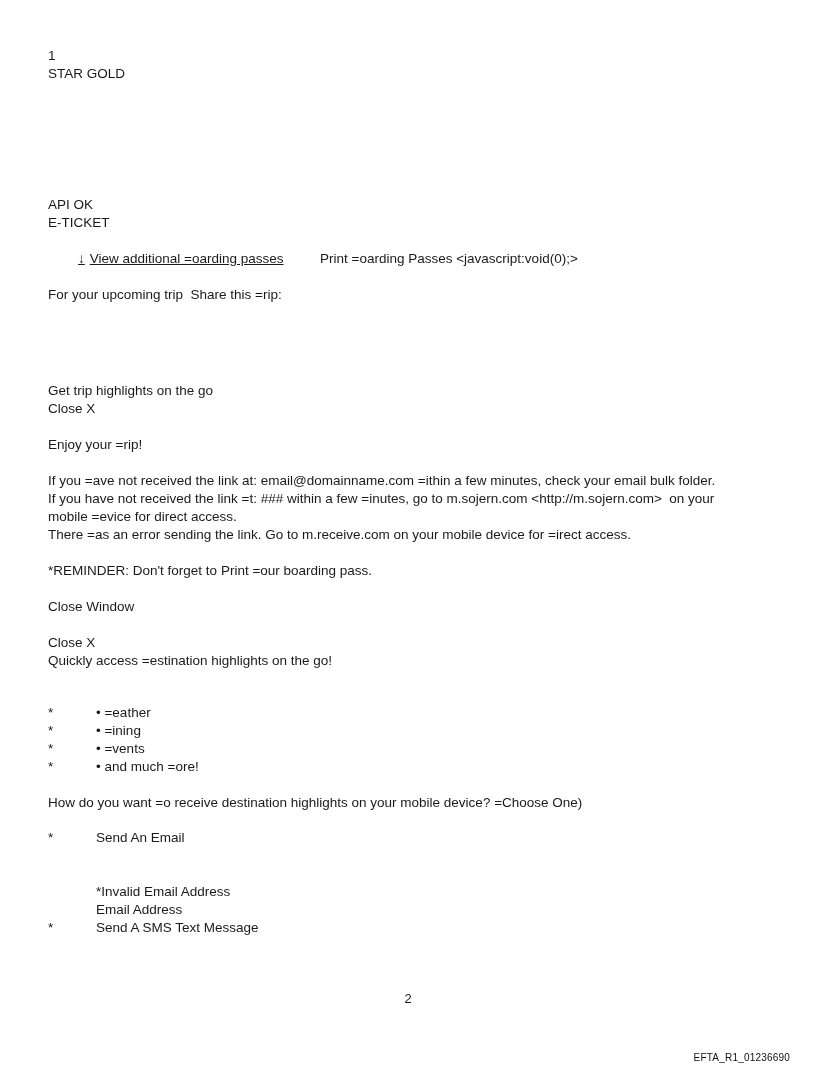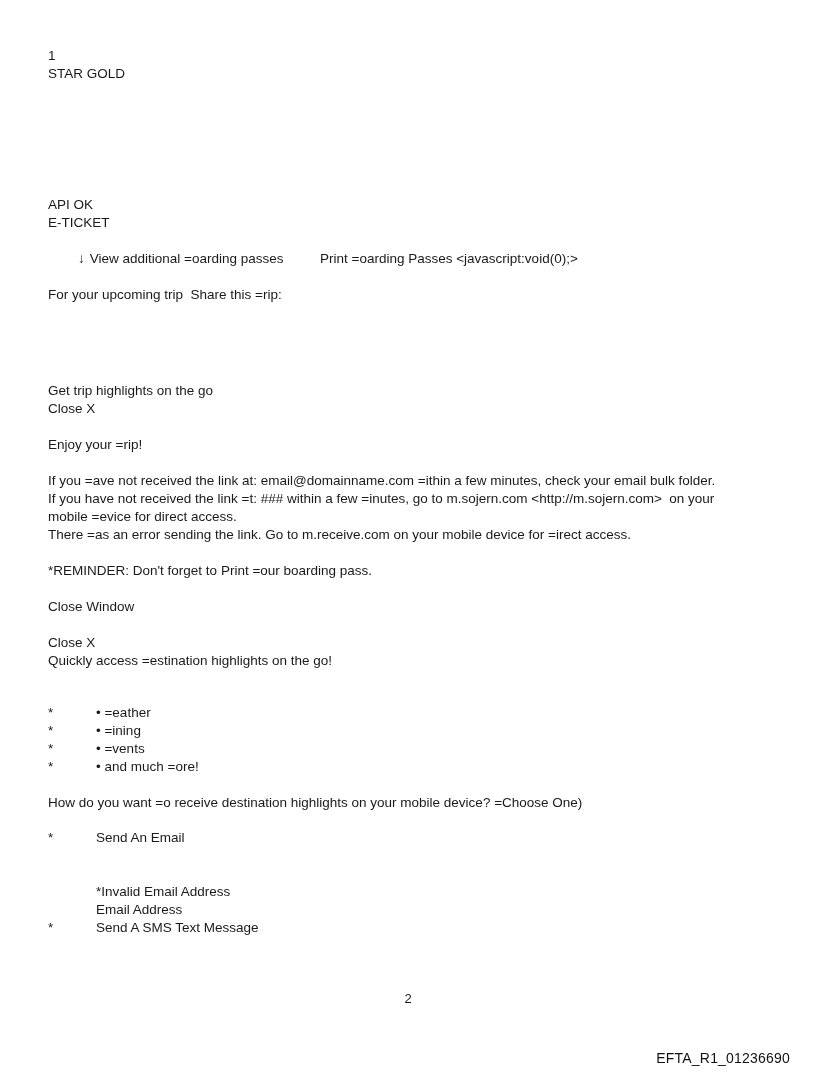--- a/index.html
+++ b/index.html
@@ -20,36 +20,36 @@
     top: 47px;
     left: 48px;
     right: 28px;
   }
   .line {
     white-space: pre-wrap;
     min-height: 18px;
   }
   .row { display: flex; }
   .marker-col { flex: 0 0 48px; width: 48px; }
-  .cell-left { display: inline-block; width: 242px; }
+  .cell-left { display: inline-block; width: 242px; text-decoration: underline; }
   .arrow-icon { margin-right: 5px; }
   .indented { margin-left: 48px; }
   .page-num {
     position: absolute;
     top: 990px;
     left: 0;
     width: 100%;
     text-align: center;
     font-size: 13px;
   }
   .bates {
     position: absolute;
     top: 1049px;
     right: 26px;
-    font-size: 14px;
+    font-size: 10px;
     letter-spacing: 0.2px;
     color: #111111;
   }
 </style>
 </head>
 <body>
 
 <div class="page">
   <div class="content">
 

